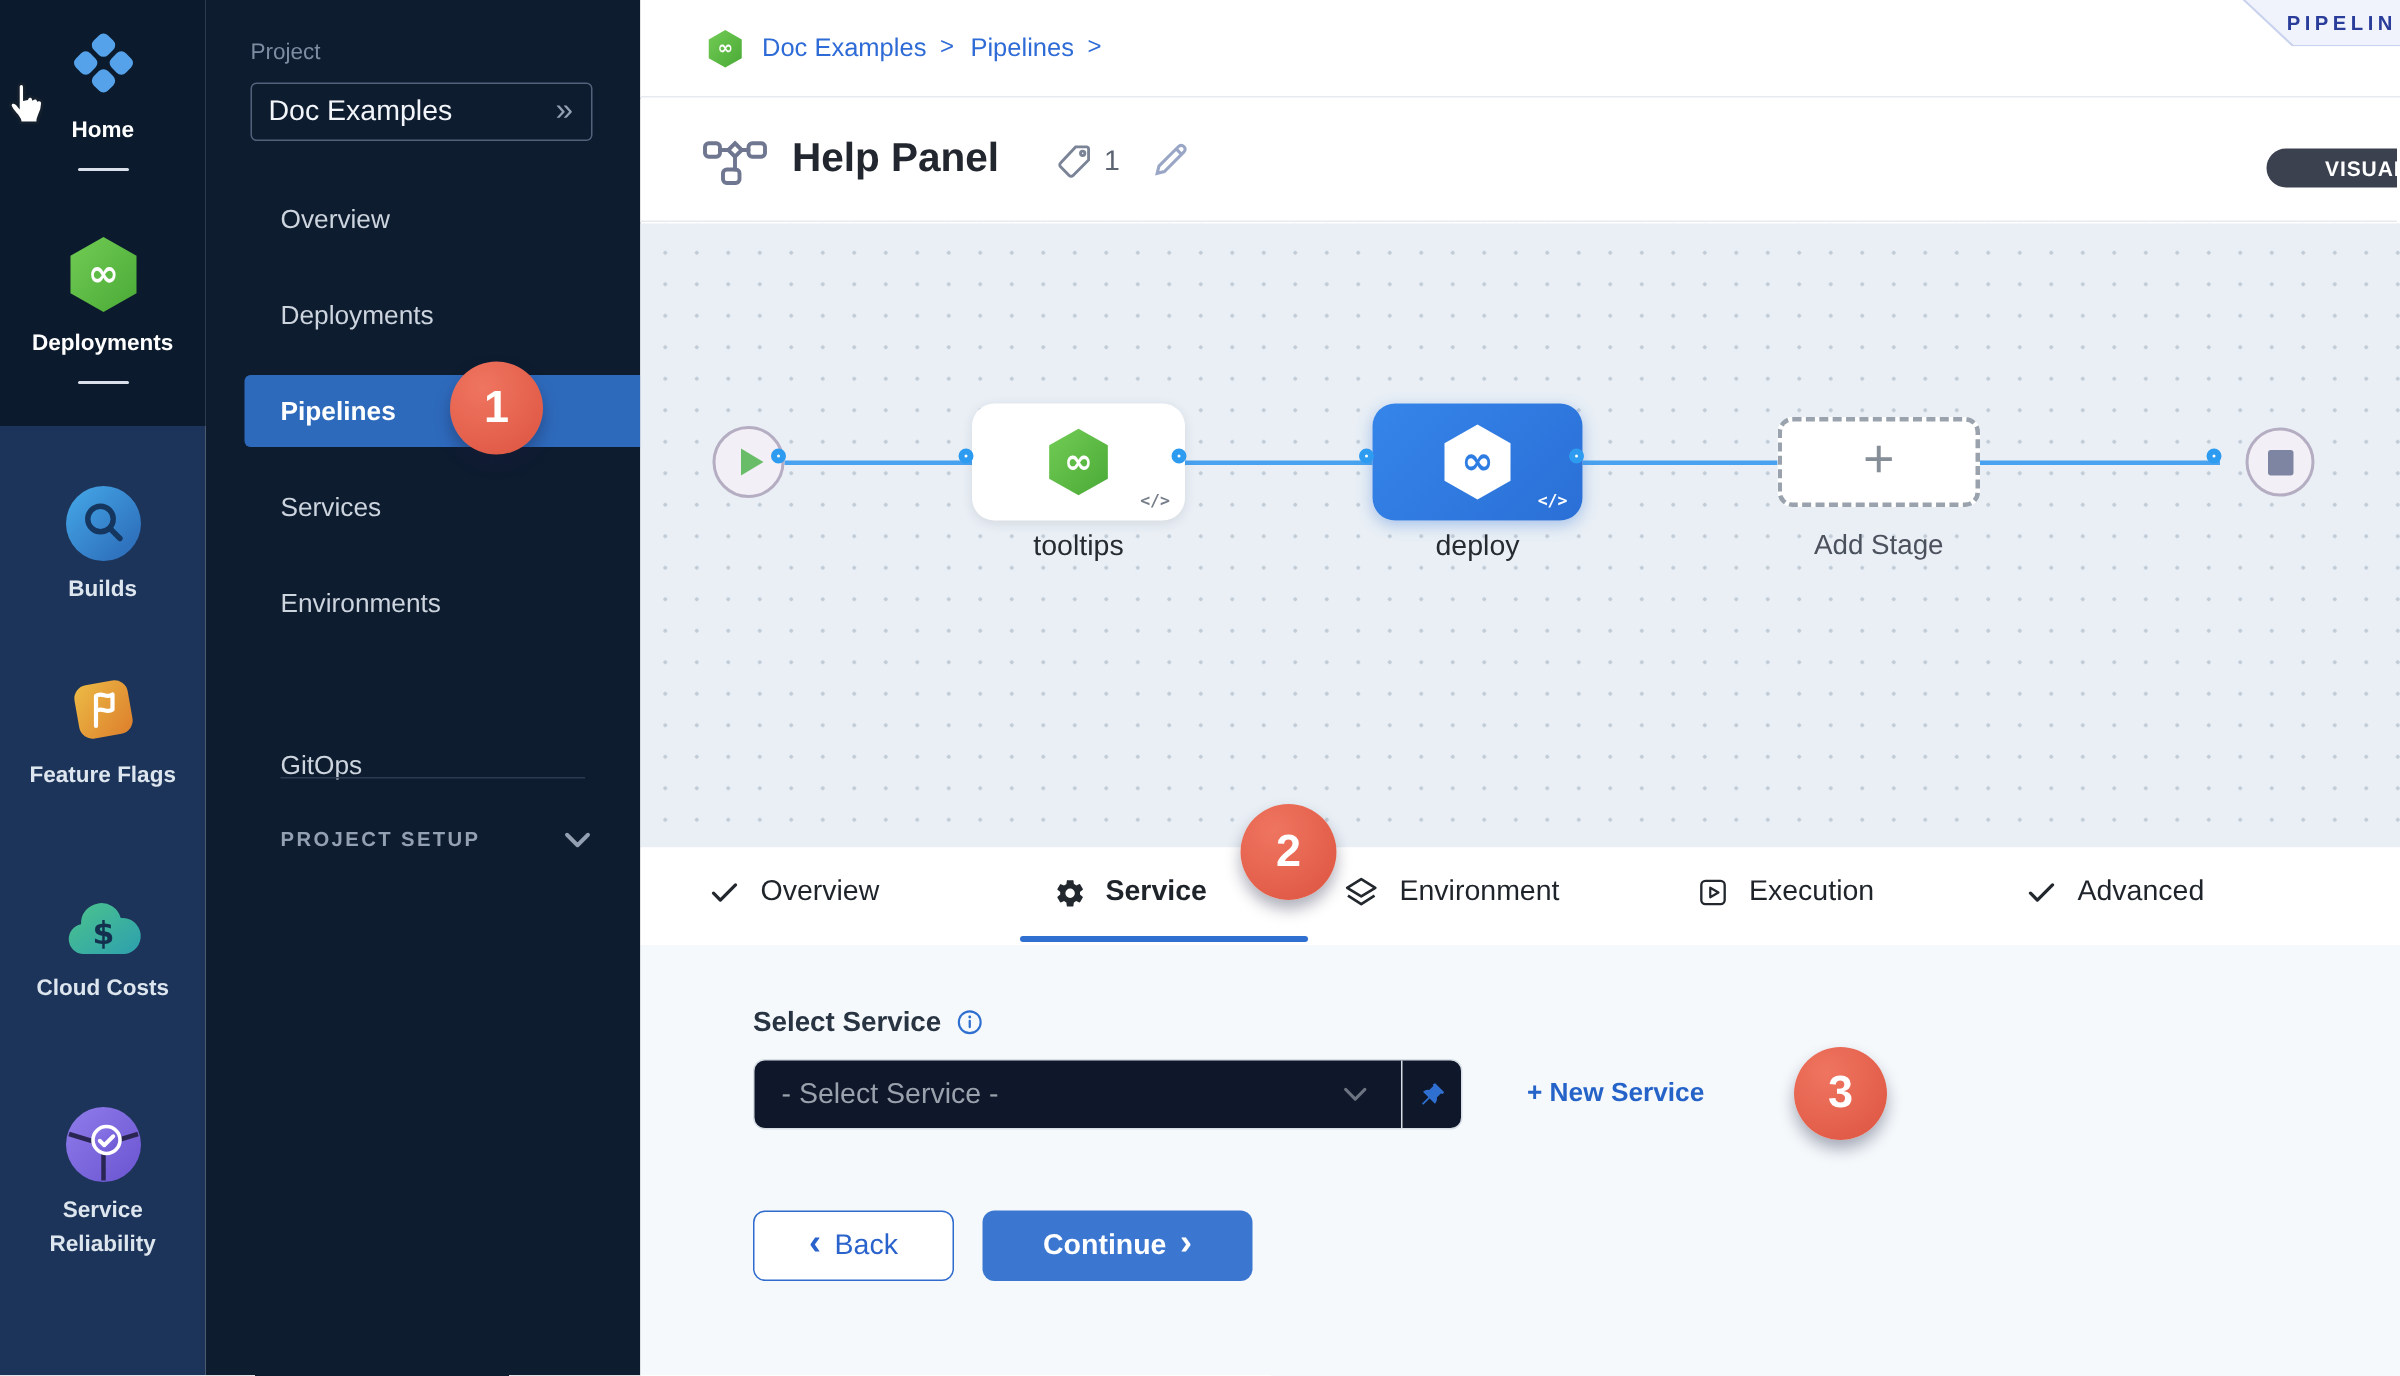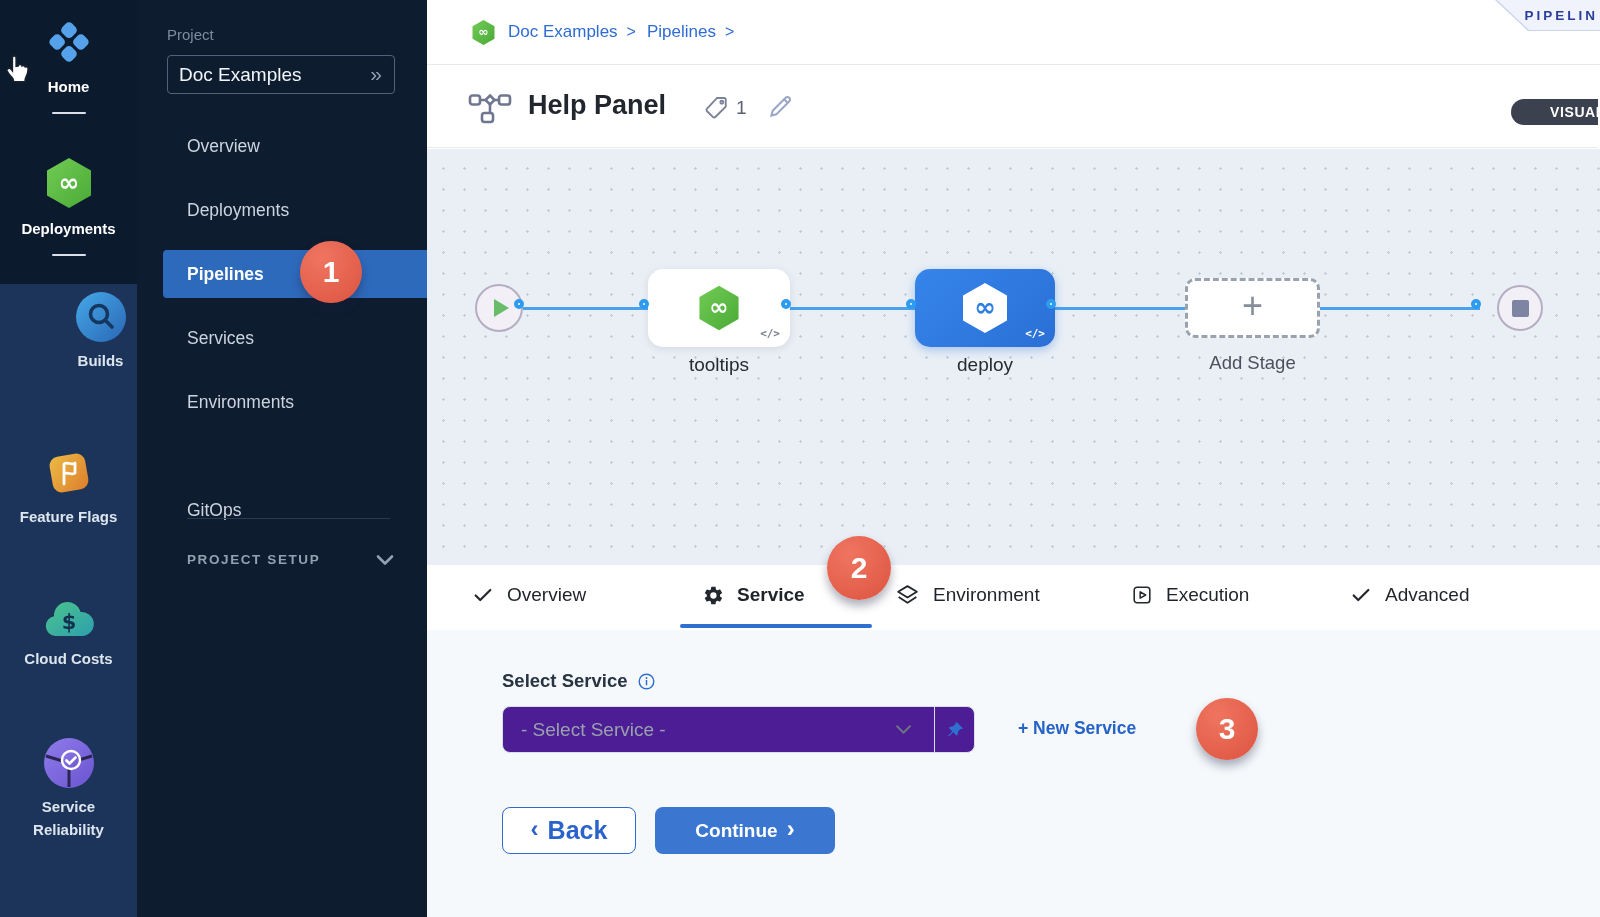--- a/index.html
+++ b/index.html
@@ -88,31 +88,31 @@
   .tabbar { position:absolute; left:0; top:565px; width:1173px; height:65px; background:#fff; }
   .tab { position:absolute; top:0; height:60px; display:flex; align-items:center; gap:13px; cursor:pointer; }
   .tab span { font-size:19px; color:#1f242b; font-weight:500; }
   .tab.active span { font-weight:600; }
   .tab-underline { position:absolute; left:253px; top:59px; width:192px; height:3.5px; background:#2f6fd0; border-radius:2px; }
 
   
   .panel { position:absolute; left:0; top:630px; width:1173px; height:287px; background:#f5f9fc; }
   .sel-label-row { position:absolute; left:75px; top:40px; display:flex; align-items:center; gap:10px; }
   .sel-label { font-size:18.5px; font-weight:700; color:#283442; }
-  .dropdown { position:absolute; left:75px; top:76px; width:473px; height:47px; background:#4c1d95;
+  .dropdown { position:absolute; left:75px; top:76px; width:473px; height:47px; background:#0f172a;
               border:1px solid #d8dee5; border-radius:8px; display:flex; align-items:center; cursor:pointer; }
   .dd-placeholder { font-size:19px; color:#99a2ac; margin-left:18px; flex:1; }
   .dd-chevron { margin-right:22px; }
   .dd-pin { width:40px; height:100%; border-left:1px solid #d8dee5; display:flex; align-items:center;
             justify-content:center; cursor:pointer; }
   .new-service { position:absolute; left:591px; top:88px; font-size:17.5px; font-weight:600; color:#2563c8; cursor:pointer; }
   .btn { position:absolute; top:177px; height:47px; border-radius:8px; display:flex; align-items:center;
          justify-content:center; gap:9px; cursor:pointer; }
   .btn-back { left:75px; width:134px; background:#fff; border:1.5px solid #2f6bcd; }
-  .btn-back span { color:#2b63cc; font-size:25px; font-weight:700; }
+  .btn-back span { color:#2b63cc; font-size:19px; font-weight:400; }
   .btn-back .chev { font-size:24px; font-weight:700; margin-top:-3px; }
   .btn-continue { left:228px; width:180px; background:#3b76d1; }
   .btn-continue span { color:#ffffff; font-size:19px; font-weight:700; }
   .btn-continue .chev { font-size:24px; margin-top:-3px; }
 
   
   .num-badge { position:absolute; border-radius:50%; display:flex; align-items:center; justify-content:center;
                background:radial-gradient(circle at 35% 28%, #ef7560, #dd5440);
                box-shadow:0 6px 10px rgba(25,30,60,.35); color:#fff; font-size:30px; font-weight:700; z-index:50; }
   .badge-1 { left:300px; top:241px; width:62px; height:62px; }
@@ -155,21 +155,21 @@
               </linearGradient>
             </defs>
           <polygon points="27,2 49,14.5 49,39.5 27,52 5,39.5 5,14.5" fill="url(#gGreen)"></polygon>
           <text x="27" y="34.5" text-anchor="middle" font-size="25" font-weight="bold" fill="#ffffff" font-family="DejaVu Sans">∞</text>
         </svg>
       </span>
       <span class="mod-label bright">Deployments</span>
       <i class="mod-underline"></i>
     </div>
 
-    <div class="mod-item" style="top:292px;margin-left:32px;">
+    <div class="mod-item" style="top:324px;">
       <span>
         <svg width="50" height="50" viewBox="0 0 50 50">
           <defs>
               <linearGradient id="gBlue" x1="0" y1="0" x2="1" y2="1">
             <stop offset="0" stop-color="#45a9e8"></stop>
                 <stop offset="1" stop-color="#2a66b5"></stop>
               </linearGradient>
             </defs>
           <circle cx="25" cy="25" r="25" fill="url(#gBlue)"></circle>
           <circle cx="23" cy="22" r="8.5" fill="none" stroke="#15365f" stroke-width="3.6"></circle>

